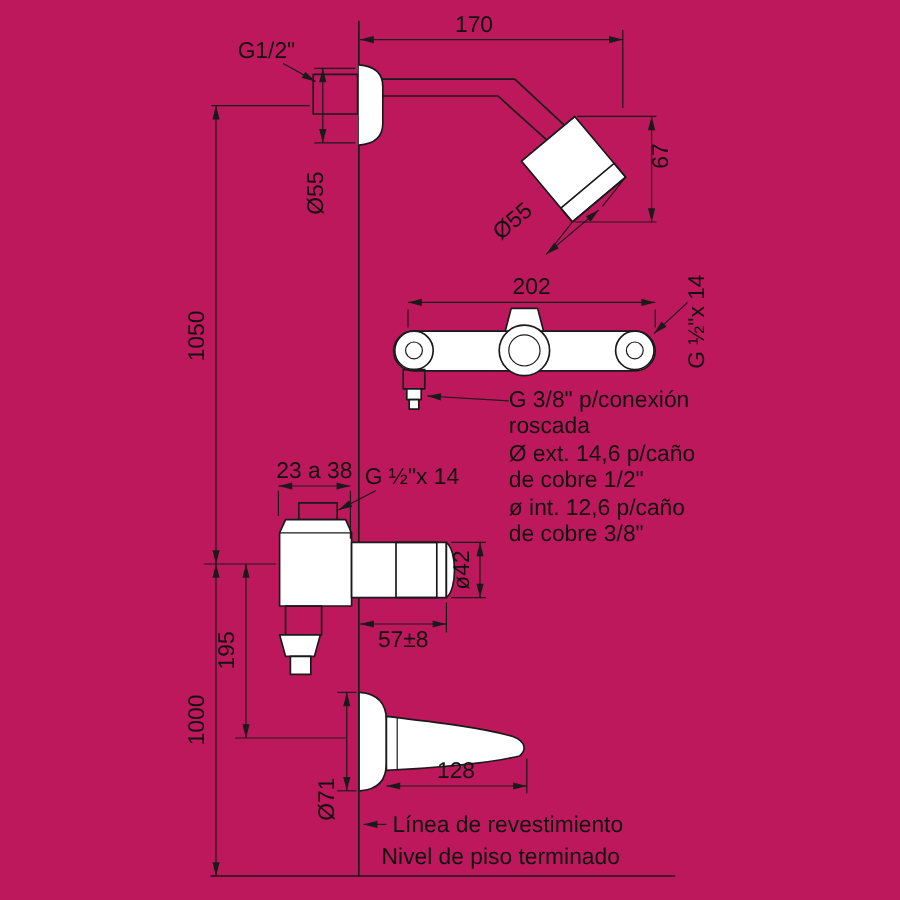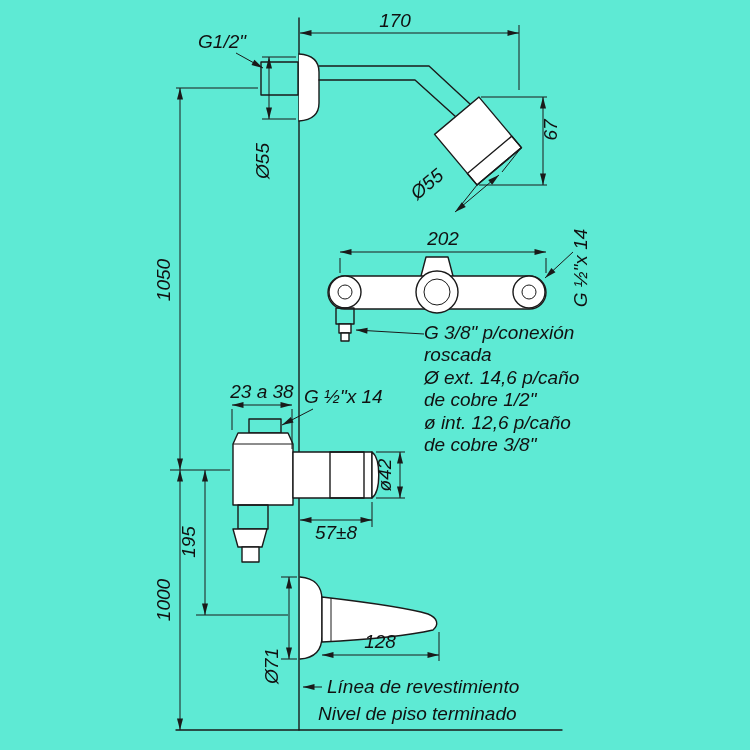--- a/index.html
+++ b/index.html
@@ -1,16 +1,16 @@
 <!DOCTYPE html>
 <html><head>
 <meta charset="utf-8">
 <style>
   html,body{margin:0;padding:0;background:#ffffff;}
-  .stage{width:750px;height:750px;position:relative;background:#5eead4;overflow:hidden;font-style:italic;}
+  .stage{width:750px;height:750px;position:relative;background:#be185d;overflow:hidden;}
   svg{display:block;}
   .dr{stroke:#1a1a1a;stroke-width:1.4;fill:none;stroke-linecap:round;stroke-linejoin:round;}
   .dm{stroke:#1a1a1a;stroke-width:1;fill:none;}
   .w{fill:#ffffff;}
   .t{font-family:"Liberation Sans",sans-serif;font-size:19px;fill:#111111;}
   .ta{text-anchor:middle;}
 </style>
 </head>
 <body>
 

